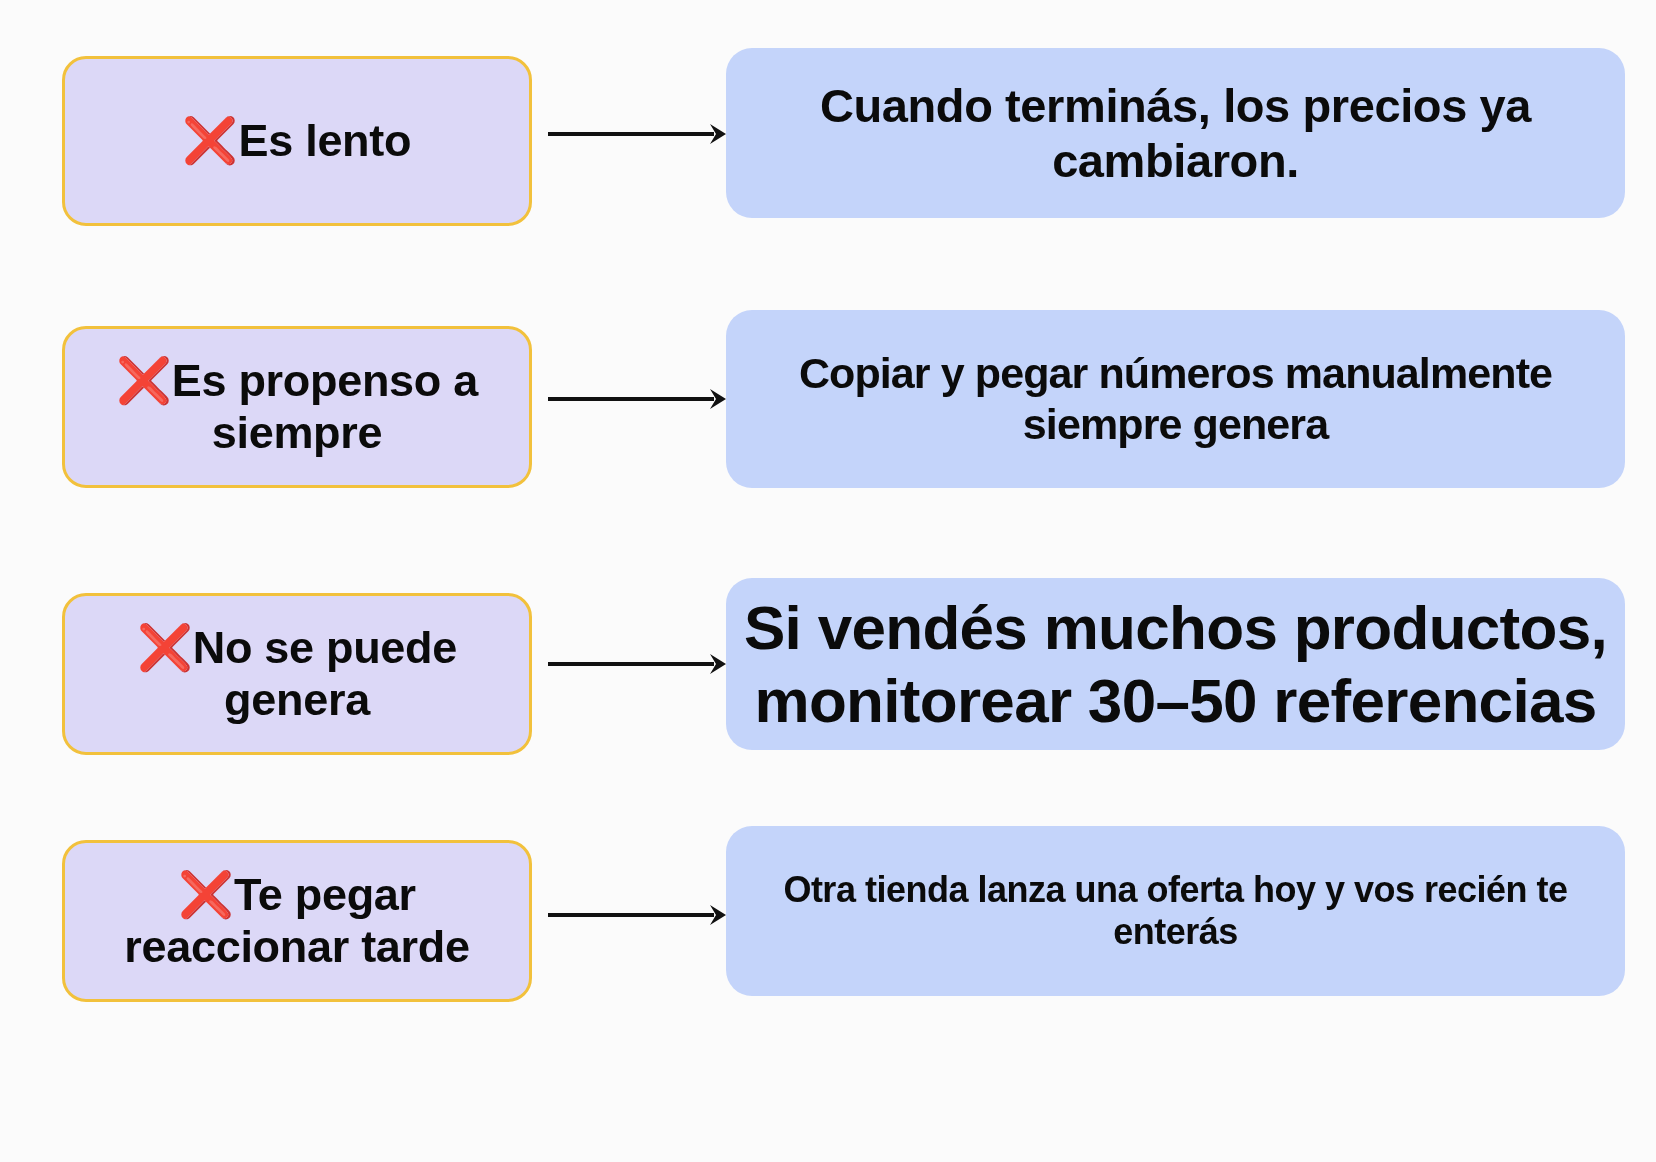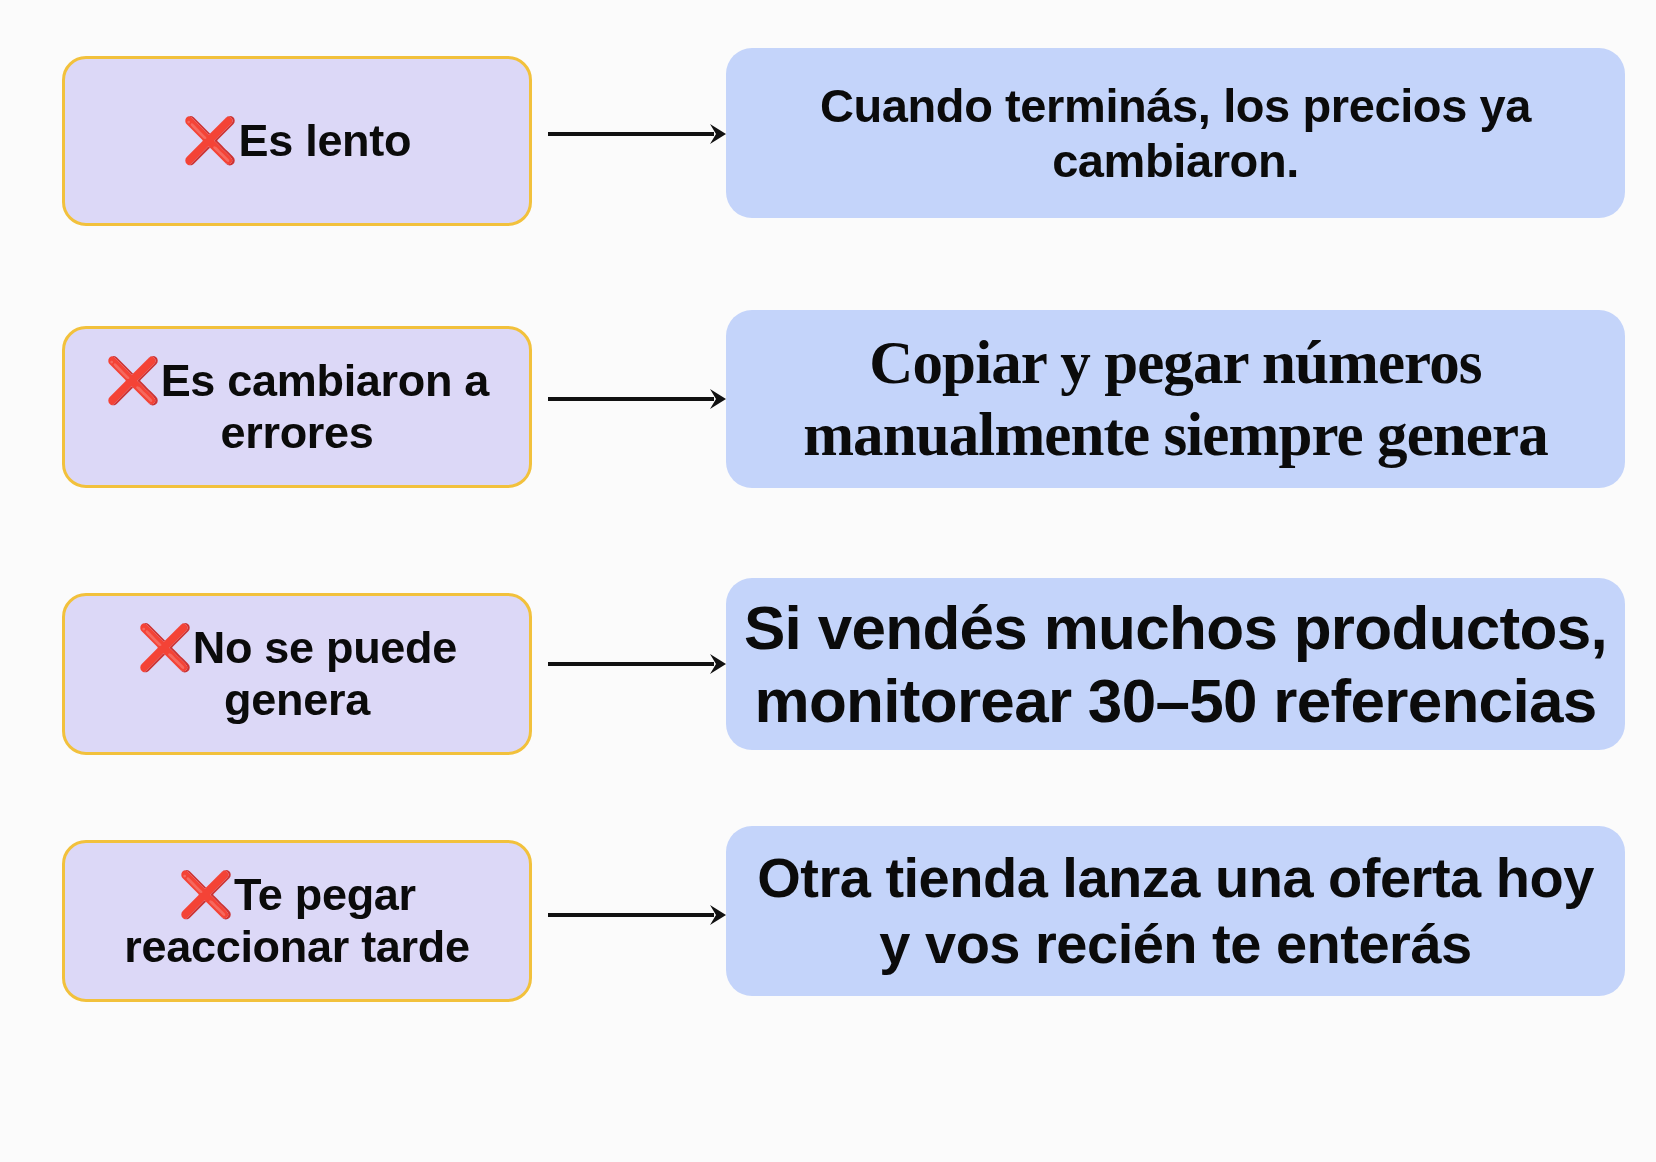--- a/index.html
+++ b/index.html
@@ -106,23 +106,23 @@
 
   .r3 .left-card  { top: 585px; height: 162px; }
   .r3 .right-card { top: 578px; height: 172px; }
   .r3 .arrow      { top: 649px; }
 
   .r4 .left-card  { top: 832px; height: 162px; }
   .r4 .right-card { top: 826px; height: 170px; }
   .r4 .arrow      { top: 900px; }
 
   
-  .r2 .right-text { font-size: 61px; letter-spacing: -0.9px; font-family: Liberation Serif, serif; }
+  .r2 .right-text { font-size: 43px; letter-spacing: -0.9px; }
   .r3 .right-text { font-size: 62px; letter-spacing: -0.7px; }
-  .r4 .right-text { font-size: 56px; letter-spacing: -0.5px; }
+  .r4 .right-text { font-size: 36px; letter-spacing: -0.5px; }
 </style>
 </head>
 <body>
 
 <div class="canvas">
 
   <div class="row r1">
     <div class="left-card">
       <div class="left-text">
         <span class="xmark">❌</span><span>Es lento</span>
@@ -135,21 +135,21 @@
       </svg>
     </div>
     <div class="right-card">
       <div class="right-text">Cuando terminás, los precios ya cambiaron.</div>
     </div>
   </div>
 
   <div class="row r2">
     <div class="left-card">
       <div class="left-text">
-        <span class="xmark">❌</span><span>Es cambiaron a errores</span>
+        <span class="xmark">❌</span><span>Es propenso a siempre</span>
       </div>
     </div>
     <div class="arrow">
       <svg viewBox="0 0 180 30" xmlns="http://www.w3.org/2000/svg">
         <line x1="0" y1="15" x2="166" y2="15" stroke="#111111" stroke-width="4"></line>
         <path d="M 162 5 L 178 15 L 162 25 L 168 15 Z" fill="#111111"></path>
       </svg>
     </div>
     <div class="right-card">
       <div class="right-text">Copiar y pegar números manualmente siempre genera</div>

